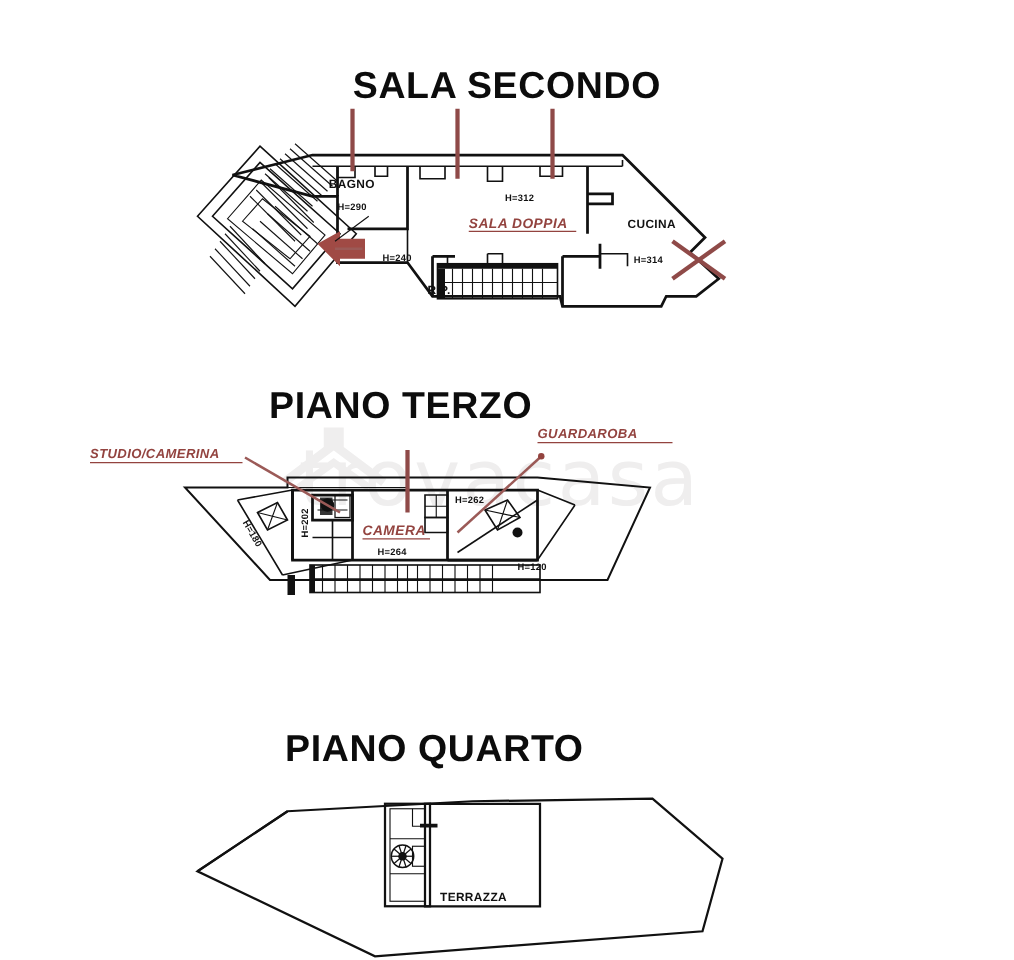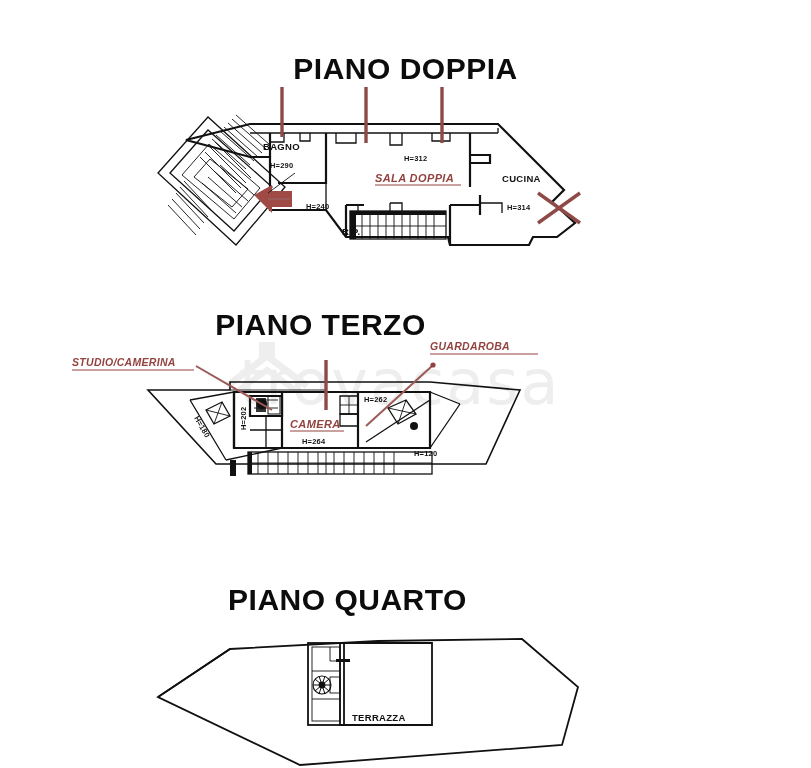--- a/index.html
+++ b/index.html
@@ -63,21 +63,21 @@
   .redmark{stroke:#8f4a48;stroke-width:3.4;stroke-linecap:butt;}
   .redline{stroke:#9b5a57;stroke-width:2.0;}
   .redfill{fill:#a04a45;stroke:none;}
   .underline-red{stroke:#93433f;stroke-width:1;}
 </style>
 </head>
 <body>
 
 <div id="sheet">
 
-  <div class="floor-title" style="left:0;top:52px;width:811px;">PIANO DOPPIA</div>
+  <div class="floor-title" style="left:0;top:52px;width:811px;">SALA SECONDO</div>
 
   <svg class="plan" style="left:150px;top:95px;" width="450" height="170" viewBox="0 0 450 170">
 
     <path class="wall" d="M 36 45 L 100 29 L 348 29 L 352 33 L 414 95 L 402 107
                           L 425 128 L 407 142 L 383 142 L 379 150 L 300 150
                           L 298 142 L 196 142 L 176 115 L 120 115 L 120 62
                           L 100 62 Z"></path>
 
     <g>
       <path class="wall-thin" d="M 8 78 L 58 22 L 135 92 L 86 150 Z"></path>

